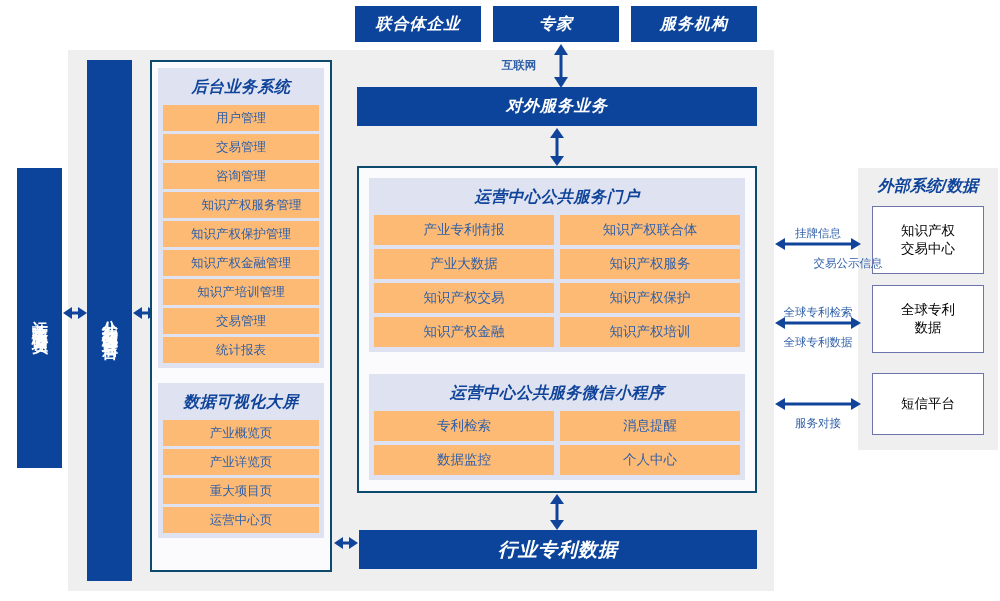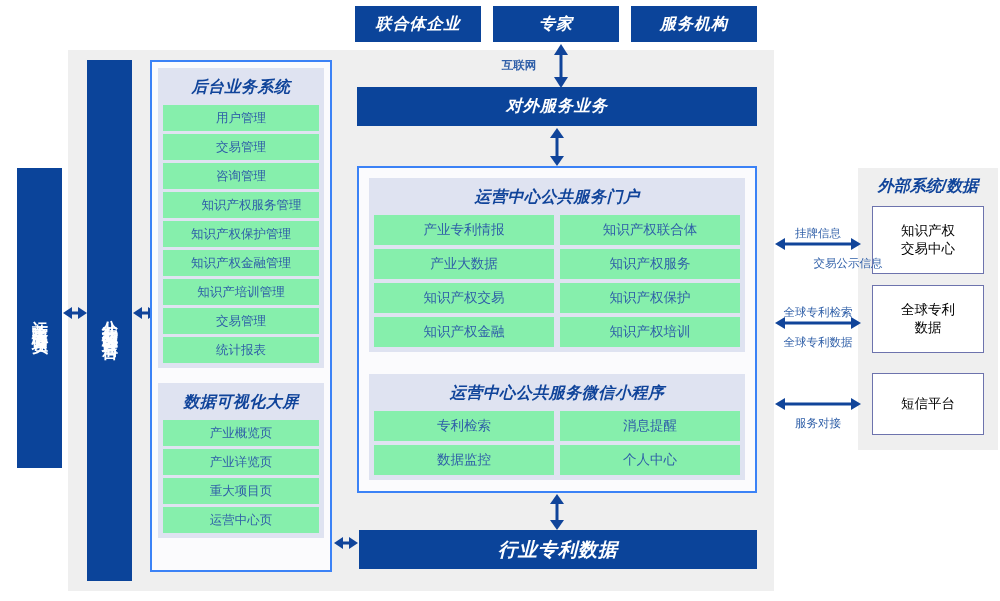--- a/index.html
+++ b/index.html
@@ -39,42 +39,42 @@
     font-style:normal;
     letter-spacing:3px;
     font-size:16px;
     padding:6px 0;
   }
 
   
   .panel{
     position:absolute;
     background:#fbfbfd;
-    border:2px solid #3b82f6;
+    border:2px solid #0c4a6e;
     box-sizing:border-box;
   }
 
   
   .group{
     position:absolute;
     background:#dfe3f1;
     box-sizing:border-box;
     padding:5px;
   }
   .group-title{
     text-align:center;
     color:#10449a;
     font-weight:bold;
     font-style:italic;
     font-size:16px;
     padding:4px 0 7px 0;
     letter-spacing:.5px;
   }
   .cell{
-    background:#86efac;
+    background:#fdba74;
     color:#2f5fa8;
     font-size:12.5px;
     text-align:center;
     display:flex;align-items:center;justify-content:center;
     box-sizing:border-box;
   }
   .rowgap{height:3px;}
 
   .grid2{display:flex;flex-wrap:wrap;gap:4px 6px;}
   .grid2 .cell{width:calc(50% - 3px);height:30px;font-size:13.5px;}

